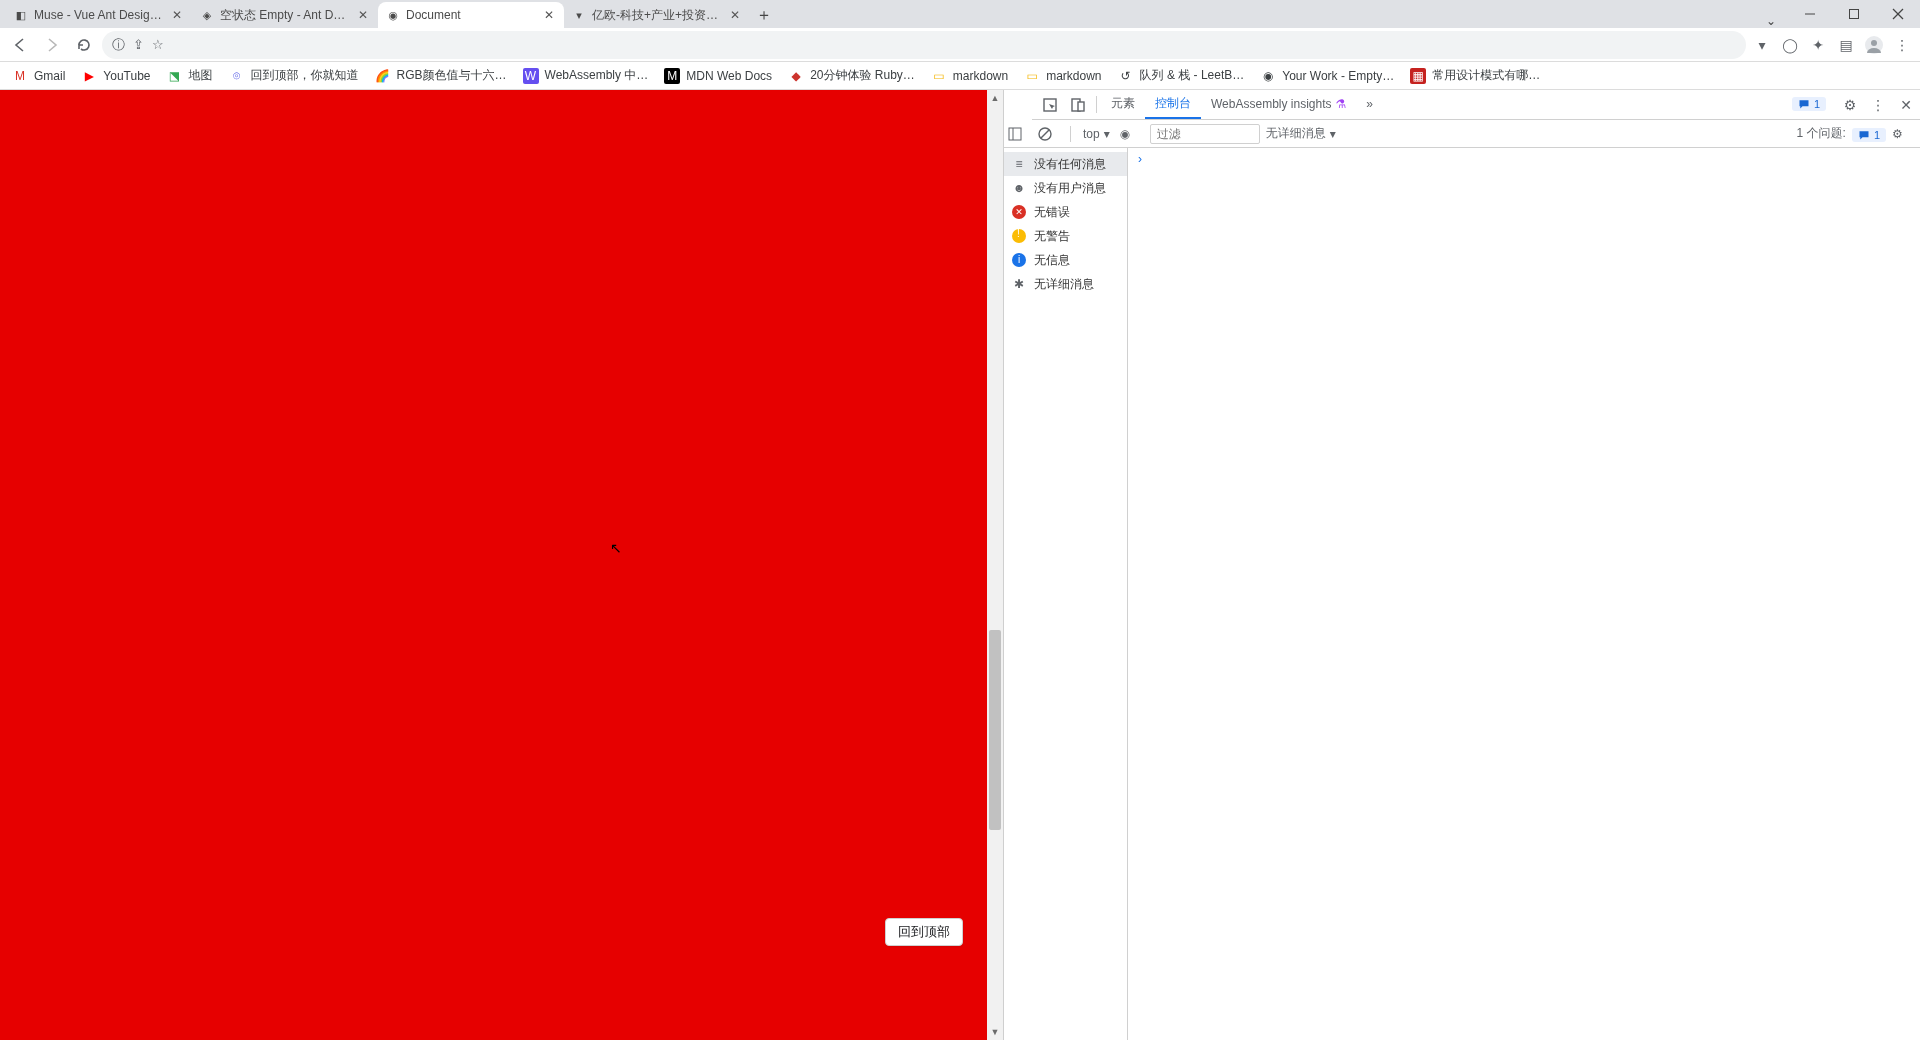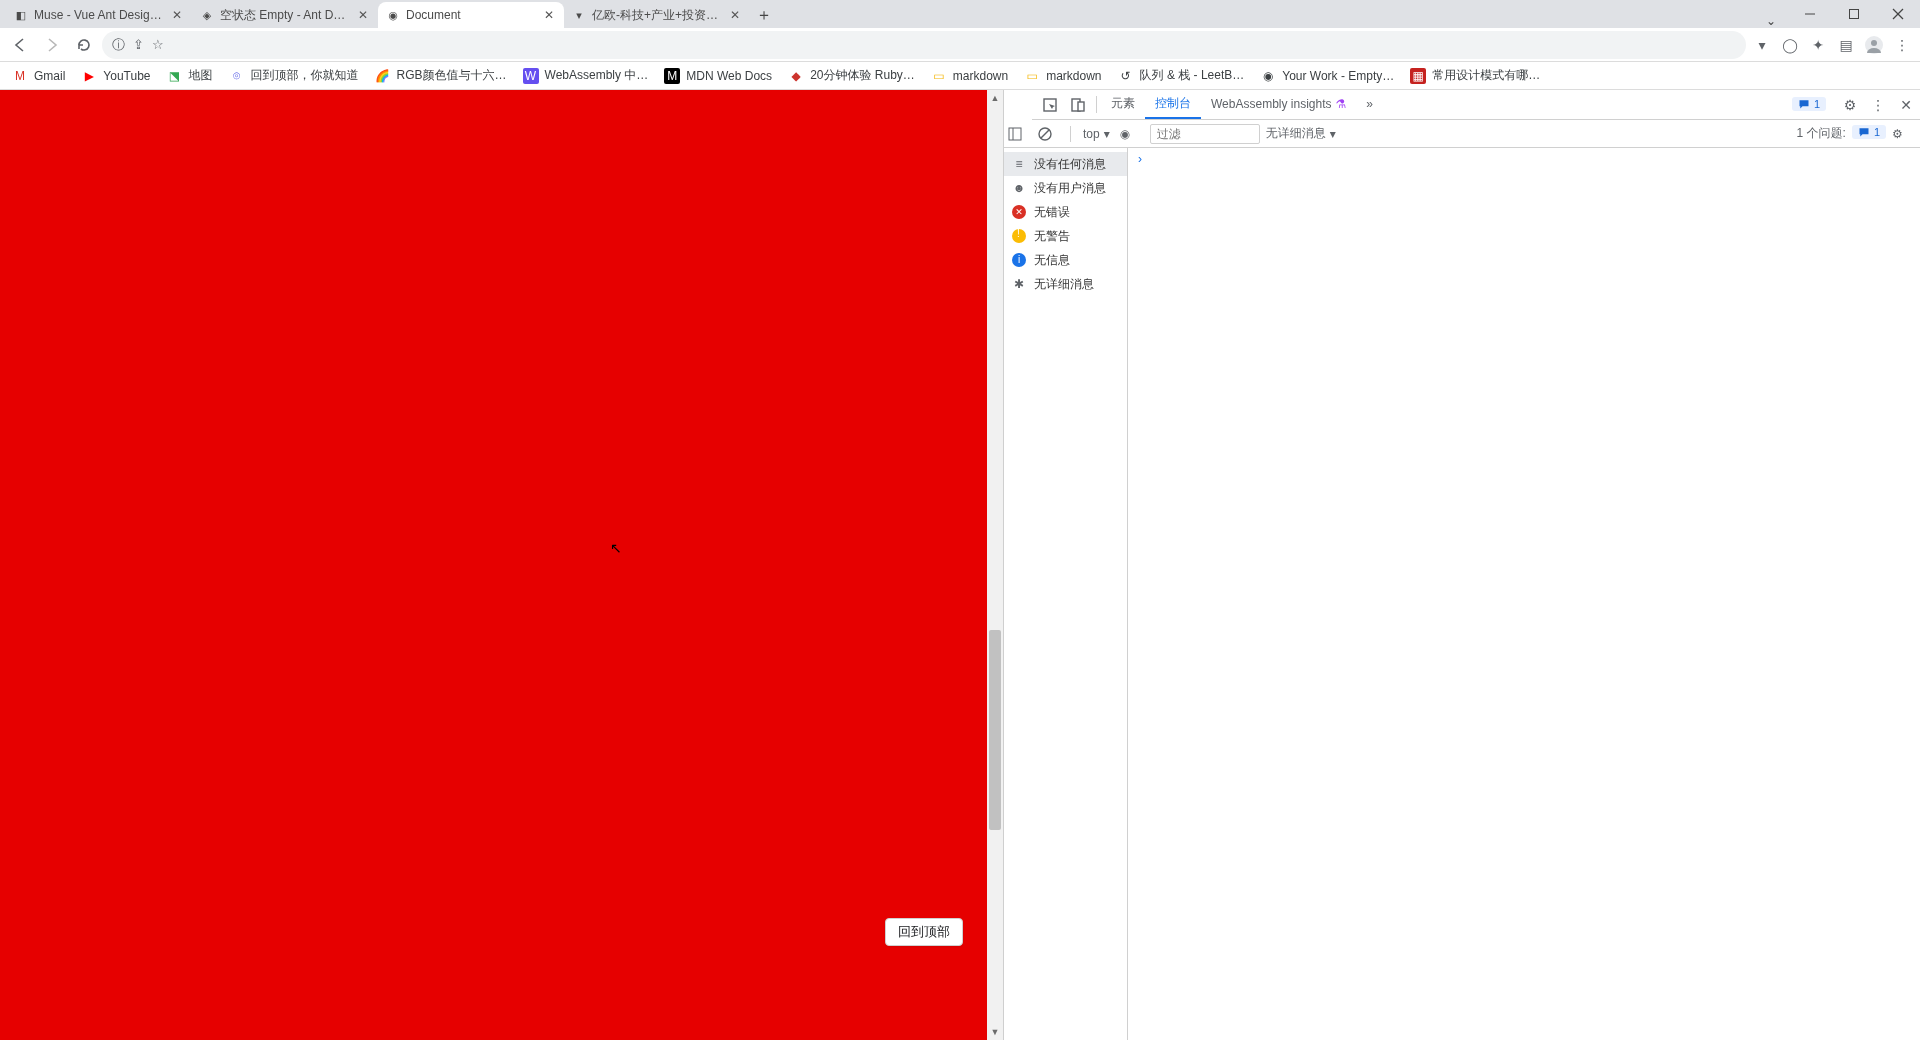--- a/index.html
+++ b/index.html
@@ -53,21 +53,21 @@
   .dt-tabs .dt-tab.active { color:#1a73e8; border-bottom-color:#1a73e8; }
   .dt-tabs .spacer { flex:1; }
   .dt-badge { display:inline-flex; align-items:center; gap:4px; padding:1px 6px; border-radius:3px; font-size:11px; background:#e8f0fe; color:#1967d2;}
   .dt-badge svg{width:12px;height:12px;}
 
   .dt-console-toolbar { height: 28px; border-bottom: 1px solid #d0d0d0; display:flex; align-items:center; padding: 0 4px; gap:6px; font-size:12px; color:#5f6368;}
   .dt-console-toolbar .sep { width:1px; height:16px; background:#d0d0d0; margin:0 2px;}
   .dt-console-toolbar .ctx { display:flex; align-items:center; gap:4px; padding:0 4px;}
   .dt-console-toolbar input.filter { border:1px solid #d0d0d0; height:20px; width:110px; padding:0 6px; font-size:12px; border-radius:2px;}
   .dt-console-toolbar .levels { display:flex; align-items:center; gap:4px;}
-  .dt-console-toolbar .issues { margin-left:auto; display:flex; align-items:flex-start; gap:6px;}
+  .dt-console-toolbar .issues { margin-left:auto; display:flex; align-items:flex-end; gap:6px;}
 
   .dt-body { flex:1; display:flex; }
   .dt-sidebar { width: 124px; border-right:1px solid #d0d0d0; padding-top:4px;}
   .dt-sidebar .row { display:flex; align-items:center; gap:8px; height:24px; padding:0 8px; font-size:12px; color:#333;}
   .dt-sidebar .row.sel { background:#e8eaed;}
   .dt-sidebar .row .ico { width:14px; height:14px; display:flex; align-items:center; justify-content:center;}
   .dt-main { flex:1; position:relative;}
   .dt-main .prompt { position:absolute; top:4px; left:10px; color:#1a73e8; font-size:12px;}
 
   .ico-red { background:#d93025; border-radius:50%; color:#fff; font-size:9px; line-height:14px; text-align:center;}

